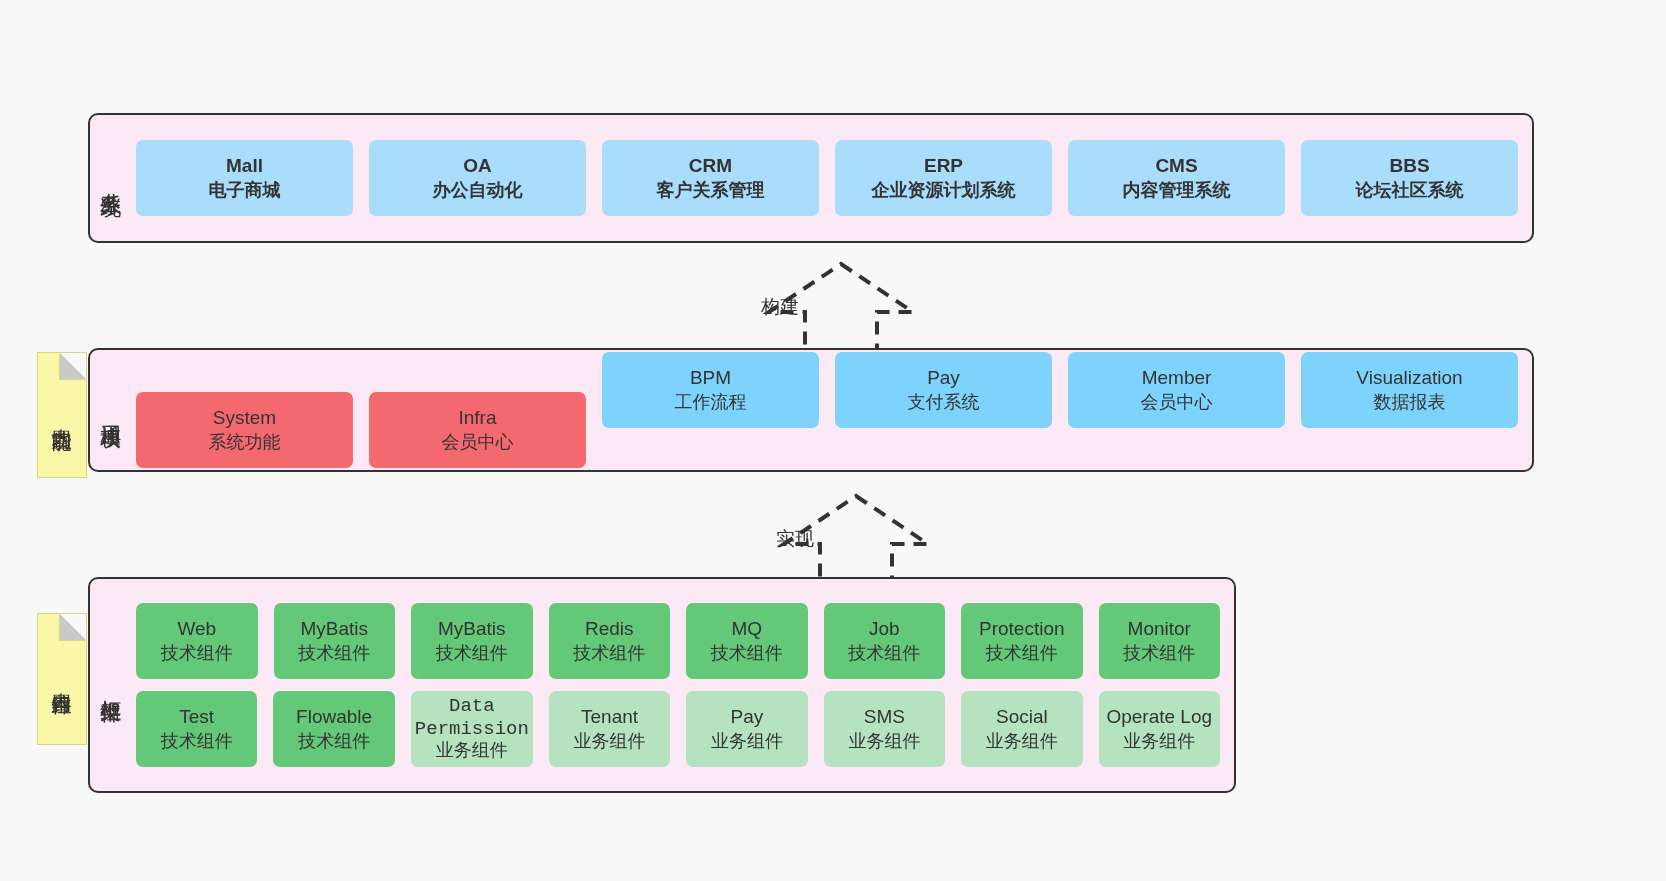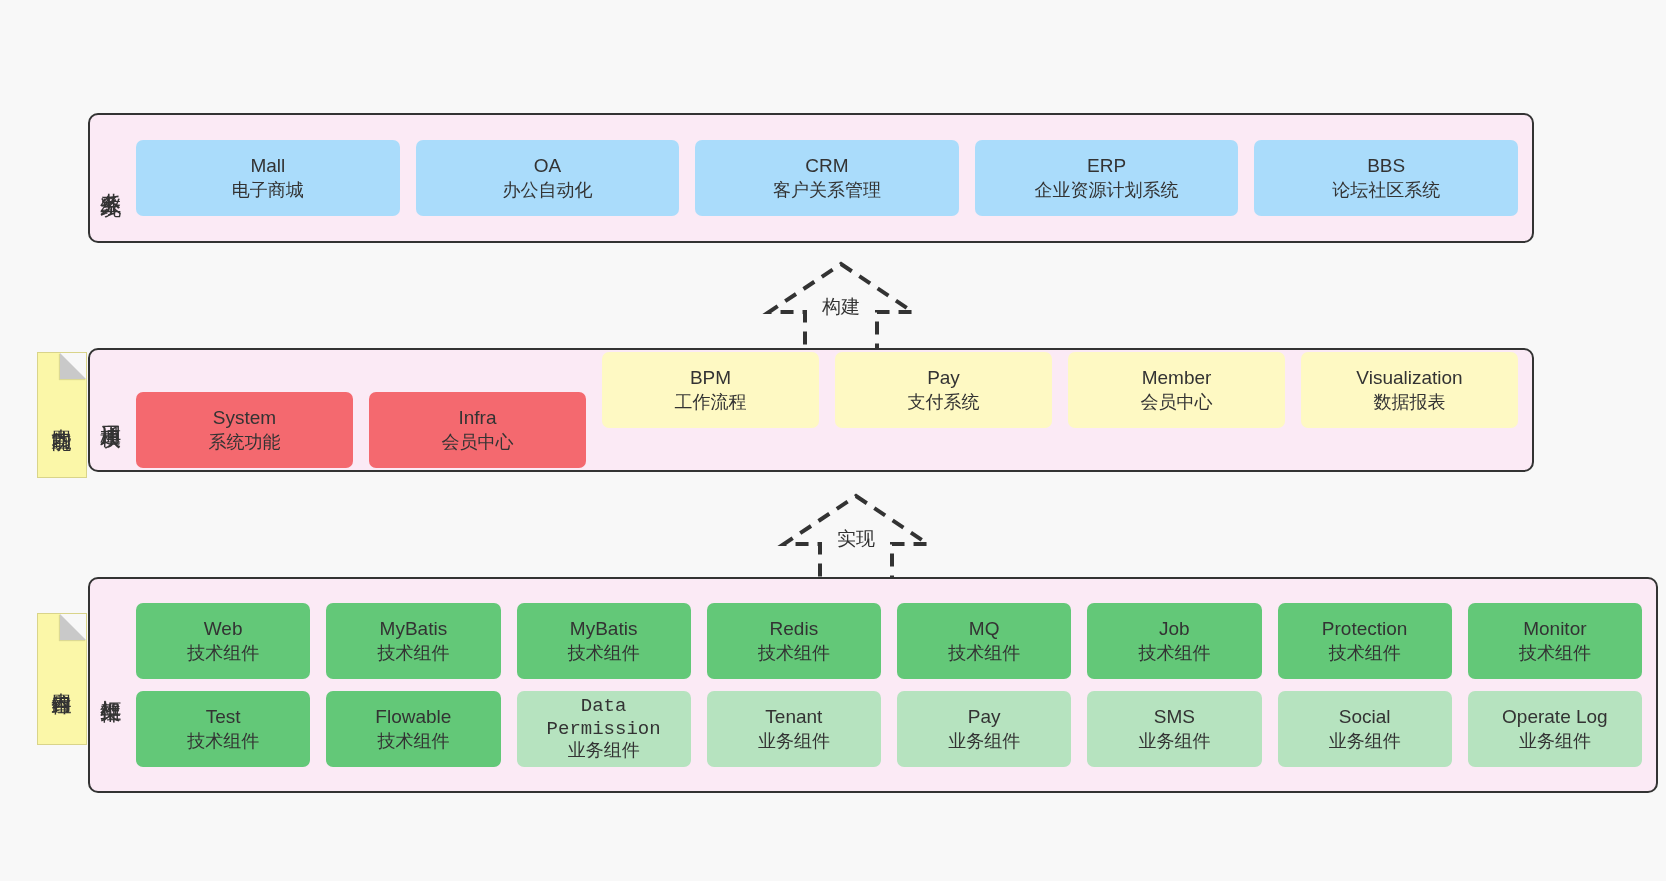--- a/index.html
+++ b/index.html
@@ -74,30 +74,30 @@
     text-align: center;
     font-size: 19px;
     line-height: 1.28;
     color: #333333;
     padding: 6px 4px;
     white-space: nowrap;
   }
   .card .sub { font-size: 18px; }
   .card.multi { white-space: normal; line-height: 1.22; font-family: Liberation Mono, monospace; }
 
-  .c-blue      { background: #aadcfb; }
+  .c-blue      { background: #aadcfb; font-weight: bold; }
   .c-red       { background: #f4696f; margin-top: 40px; }
-  .c-pink      { background: #fef9c3; }
+  .c-pink      { background: #7dd3fc; }
   .c-green     { background: #63c878; }
   .c-lightgreen{ background: #b6e3bf; }
 
   
   #layer-business { left: 88px;  top: 113px; width: 1446px; height: 130px; }
   #layer-common   { left: 88px;  top: 348px; width: 1446px; height: 124px; }
-  #layer-framework{ left: 88px;  top: 577px; width: 1570px; height: 216px; }
+  #layer-framework{ left: 88px;  top: 577px; width: 1148px; height: 216px; }
 
   #layer-business .layer-body .card,
   #layer-common   .layer-body .card { height: 76px; }
   #layer-framework .layer-body .card { height: 76px; }
   #layer-framework .layer-body { gap: 12px; padding-top: 12px; padding-bottom: 12px; }
 
   
   .note {
     position: absolute;
     box-sizing: border-box;
@@ -133,21 +133,20 @@
     position: absolute;
     width: 160px;
     height: 100px;
   }
   .arrow-wrap svg { display: block; }
   .arrow-label {
     position: absolute;
     left: 0;
     width: 160px;
     top: 36px;
-    text-align: center;
     font-size: 19px;
     color: #333333;
     pointer-events: none;
   }
   #arrow-build  { left: 761px; top: 258px; }
   #arrow-impl   { left: 776px; top: 490px; }
 </style>
 </head>
 <body>
 
@@ -165,20 +164,24 @@
           <span>OA</span>
           <span class="sub">办公自动化</span>
         </div>
         <div class="card c-blue">
           <span>CRM</span>
           <span class="sub">客户关系管理</span>
         </div>
         <div class="card c-blue">
           <span>ERP</span>
           <span class="sub">企业资源计划系统</span>
+        </div>
+        <div class="card c-blue">
+          <span>CMS</span>
+          <span class="sub">内容管理系统</span>
         </div>
         <div class="card c-blue">
           <span>BBS</span>
           <span class="sub">论坛社区系统</span>
         </div>
       </div>
     </div>
   </div>
 
   <div class="arrow-wrap" id="arrow-build">

